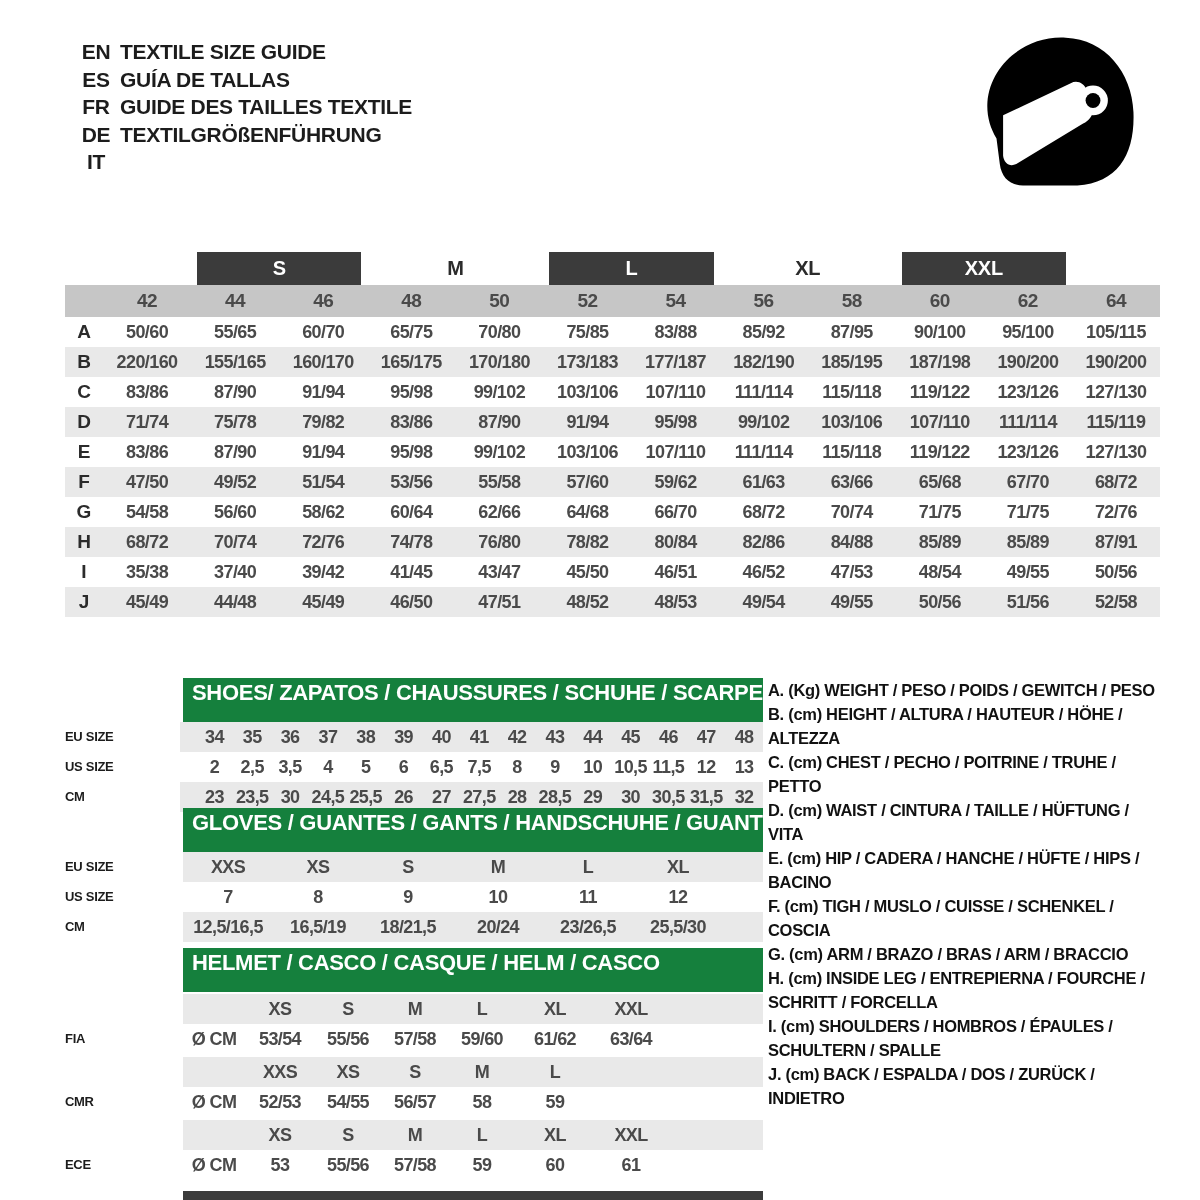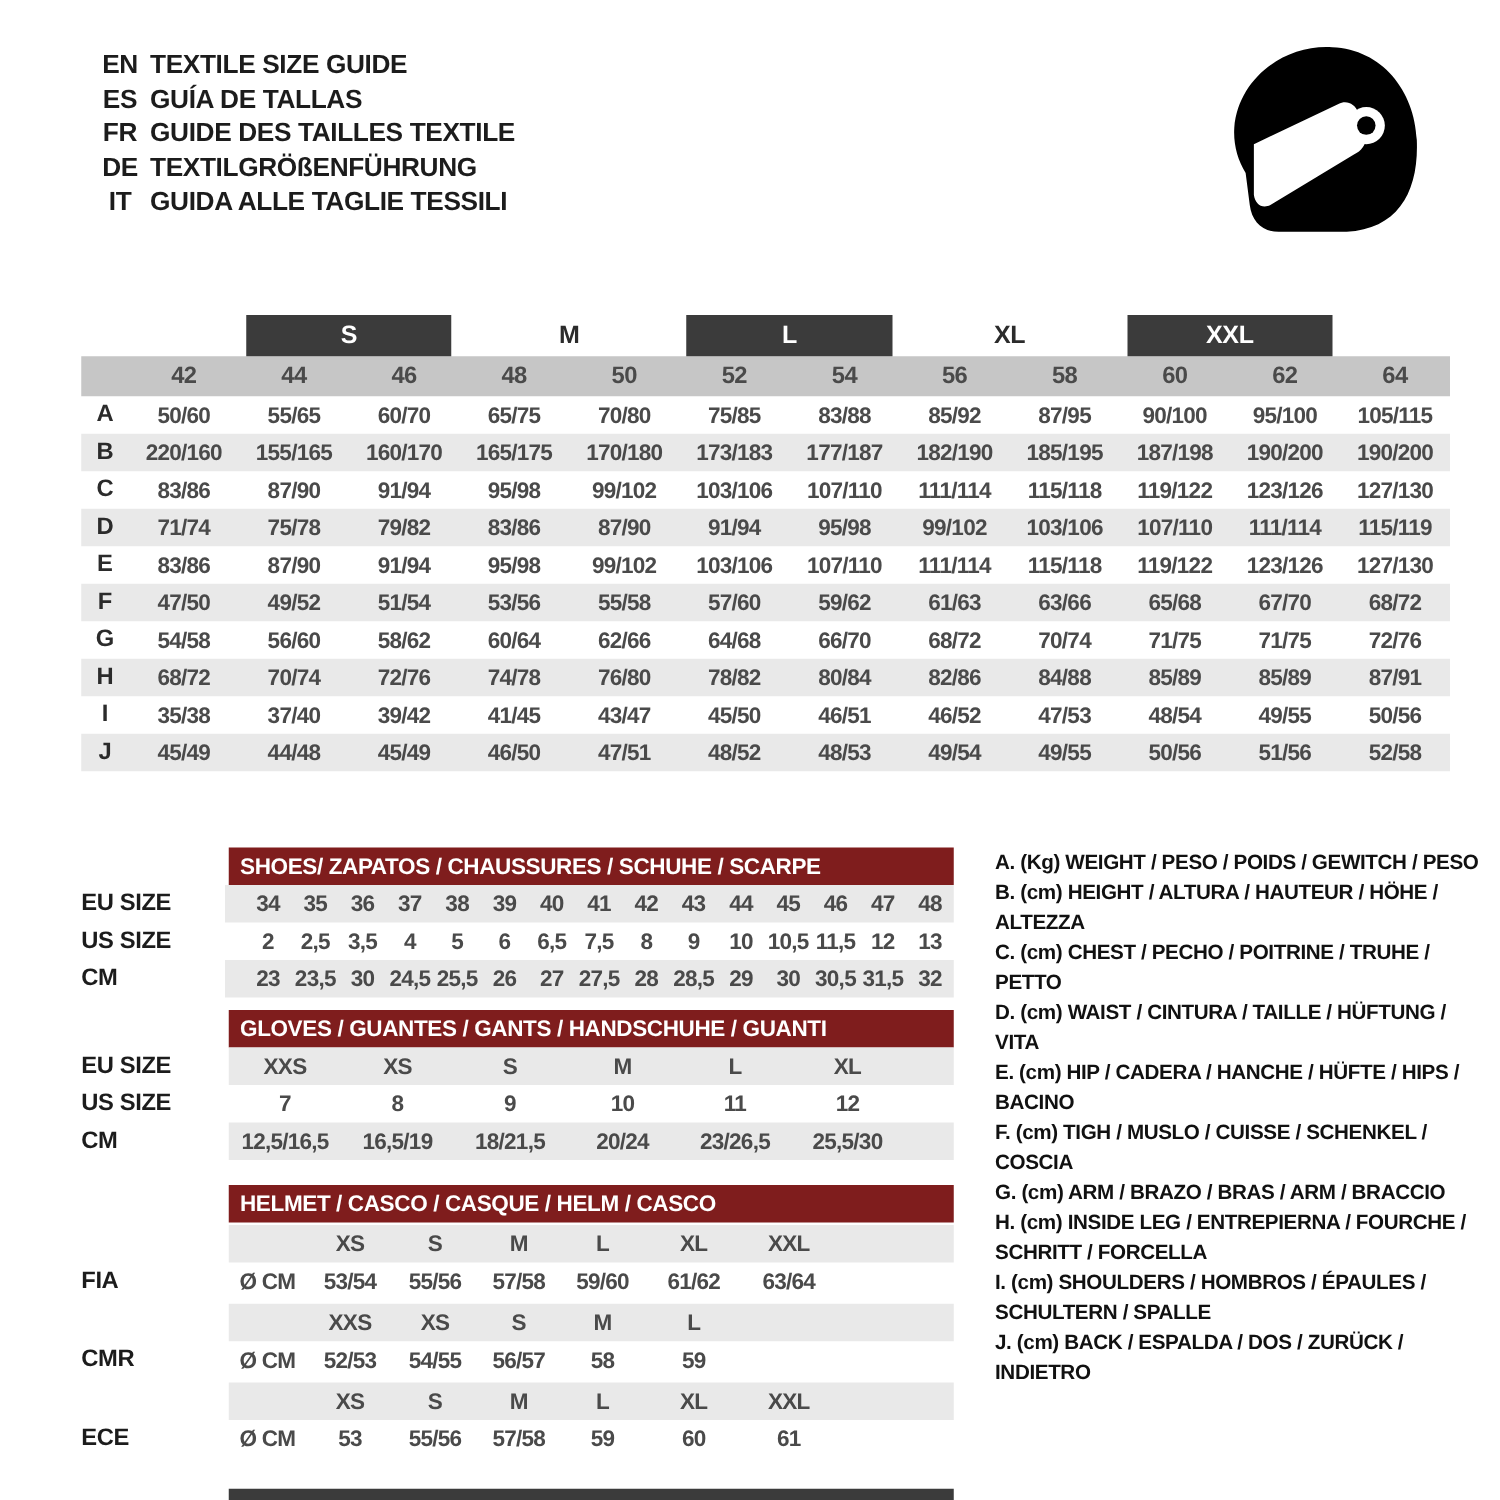--- a/index.html
+++ b/index.html
@@ -28,35 +28,35 @@
 
   
   .apparel{position:absolute;left:65px;top:317px;width:1095px;}
   .arow{height:30px;}
   .arow.striped{background:#e9e9e9;}
   .acell{text-align:center;font-size:18px;line-height:30px;color:#4a4a4a;letter-spacing:-0.6px;white-space:nowrap;}
   .aletter{font-size:19px;color:#2b2b2b;letter-spacing:0;}
 
   
   .tbl{position:absolute;left:65px;width:698px;}
-  .bar{margin-left:118px;width:580px;height:30px;background:#7f1d1d;color:#fff;
-       font-size:18px;line-height:30px;padding-left:9px;box-sizing:border-box;letter-spacing:-0.3px;white-space:nowrap;}
+  .bar{margin-left:118px;width:580px;height:44px;background:#15803d;color:#fff;
+       font-size:22px;line-height:30px;padding-left:9px;box-sizing:border-box;letter-spacing:-0.3px;white-space:nowrap;}
   .srow{display:flex;height:30px;}
-  .rlabel{width:118px;font-size:19px;line-height:30px;color:#1c1c1c;letter-spacing:-0.3px;}
+  .rlabel{width:118px;font-size:13px;line-height:30px;color:#1c1c1c;letter-spacing:-0.3px;}
   .rvals{width:580px;display:grid;}
   .rvals.shaded{background:#e9e9e9;}
   .cell{text-align:center;font-size:18px;line-height:30px;color:#4a4a4a;letter-spacing:-0.6px;white-space:nowrap;}
   .cols15{grid-template-columns:repeat(15,1fr);padding-left:15px;}
   .cols6{grid-template-columns:repeat(6,90px);}
   .colsH{grid-template-columns:62px 70px 66px 68px 66px 80px 72px;}
   .gap2{margin-top:2px;}
   .mb3{margin-bottom:3px;}
 
   
-  .legend{position:absolute;left:796px;top:678px;width:398px;font-size:16.5px;line-height:24px;color:#111;letter-spacing:-0.3px;}
+  .legend{position:absolute;left:768px;top:678px;width:398px;font-size:16.5px;line-height:24px;color:#111;letter-spacing:-0.3px;}
 
   
   .partial-bar{position:absolute;left:183px;top:1191px;width:580px;height:9px;background:#3b3b3b;}
 </style>
 </head>
 <body>
 
 <div class="page">
 
   <div class="lang-list">
@@ -71,21 +71,20 @@
       <div class="lang-row">
         <span class="lang-code">FR</span>
         <span>GUIDE DES TAILLES TEXTILE</span>
       </div>
       <div class="lang-row">
         <span class="lang-code">DE</span>
         <span>TEXTILGRÖßENFÜHRUNG</span>
       </div>
       <div class="lang-row">
         <span class="lang-code">IT</span>
-        <span>GUIDA ALLE TAGLIE TESSILI</span>
       </div>
     </div>
 
   <svg class="helmet-icon" width="165" height="172" viewBox="0 0 200 200" aria-hidden="true">
     <path fill="#000" d="M104,10 C152,12 184,52 186,100 C188,150 168,186 118,189 L52,189
              C36,189 26,179 24,163 L20,132 C12,119 8,104 9,88 C13,40 58,7 104,10 Z"></path>
     <path fill="#fff" d="M28,104 L110,65 C118,61 126,65 129,73 L136,92 C139,101 134,110 125,114
              L44,163 C36,167 29,162 28,153 Z"></path>
     <circle cx="137" cy="86" r="18" fill="#fff"></circle>
     <circle cx="137" cy="86" r="9" fill="#000"></circle>

